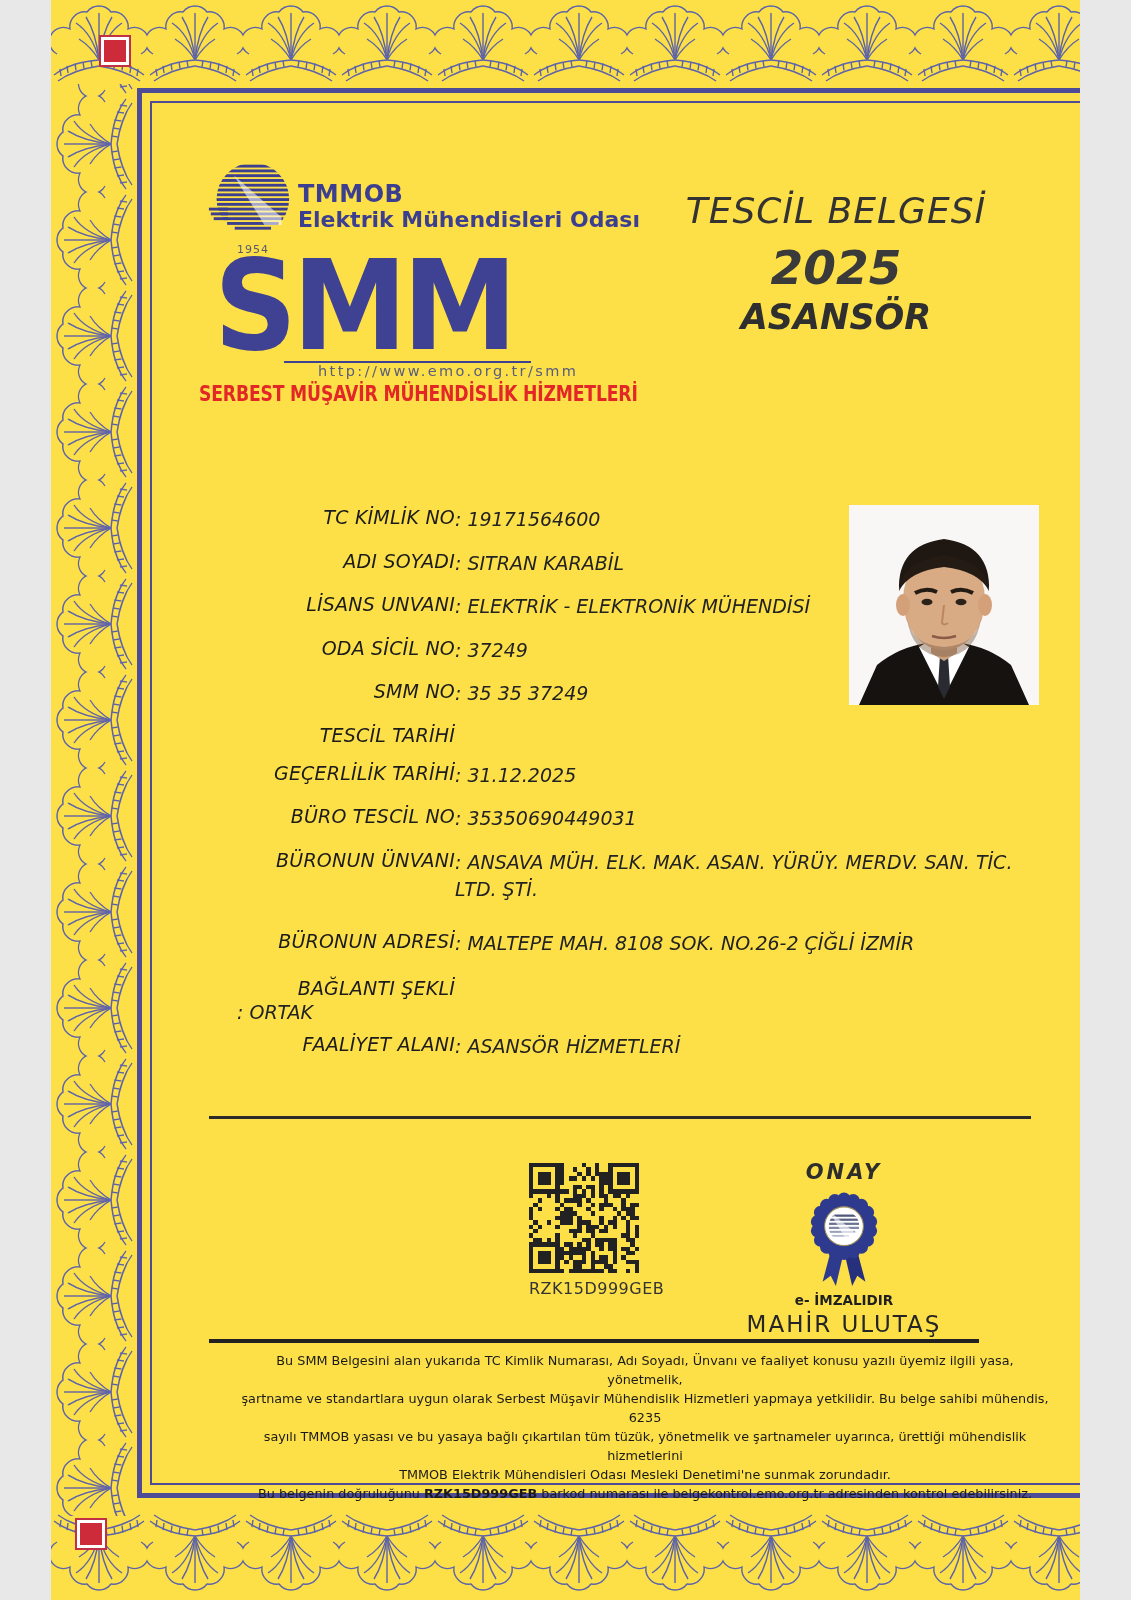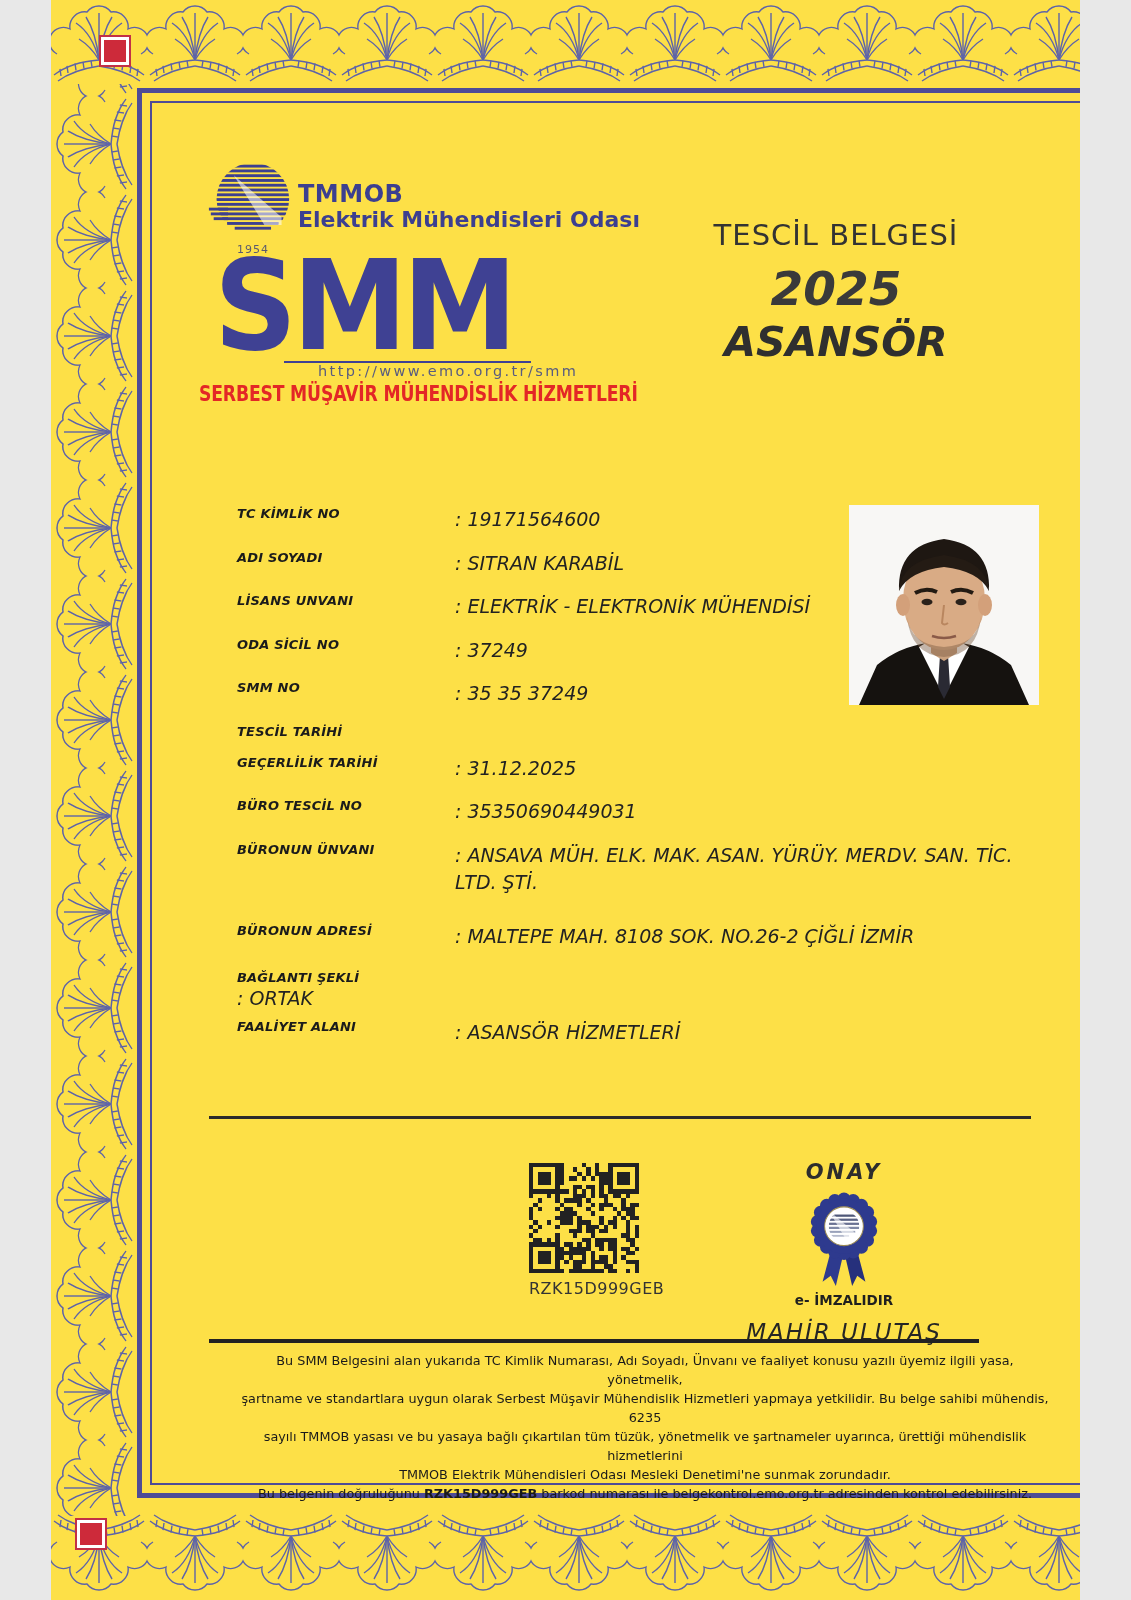--- a/index.html
+++ b/index.html
@@ -29,45 +29,45 @@
     transform:scaleX(.93);transform-origin:left top;
   }
   .smm-rule{position:absolute;left:233px;top:361px;width:247px;height:2px;background:#3f4193;}
   .smm-url{position:absolute;left:231px;top:363px;font-size:14.5px;letter-spacing:2.4px;color:#585c80;margin-left:36px;}
   .tagline{
     position:absolute;left:148px;top:382px;font-size:20.5px;font-weight:bold;color:#e32726;
     white-space:nowrap;transform:scaleX(.84);transform-origin:left top;letter-spacing:-.2px;
   }
   
   .title-block{position:absolute;left:590px;top:190px;width:390px;text-align:center;color:#333;}
-  .title-line{font-size:29px;letter-spacing:1px;margin-top:28px;}
+  .title-line{font-style:italic;font-size:36px;letter-spacing:1px;}
   .title-year{font-style:italic;font-weight:bold;font-size:47px;margin-top:9px;color:#3a3a3a;}
-  .title-cat{font-style:italic;font-weight:bold;font-size:41px;margin-top:2px;color:#2f2f2f;}
+  .title-cat{font-style:italic;font-weight:bold;font-size:35px;margin-top:2px;color:#2f2f2f;}
   
   .fields{position:absolute;left:186px;top:506px;width:800px;}
   .frow{display:flex;margin-bottom:16px;}
-  .flabel{width:218px;flex:none;font-size:13px;font-weight:bold;font-style:italic;color:#1b1b1b;letter-spacing:.2px;}
+  .flabel{width:218px;flex:none;font-size:19px;font-weight:normal;font-style:italic;color:#1b1b1b;letter-spacing:.2px;text-align:right;}
   .fvalue{width:578px;font-size:19px;font-style:italic;color:#222;line-height:1.45;}
   .mt12{margin-top:12px;} .mt20{margin-top:20px;} .mt26{margin-top:26px;}
   .mb6{margin-bottom:6px;flex-direction:column;}
   
   .photo{position:absolute;left:798px;top:505px;width:190px;height:200px;background:#faf9f7;}
   
   .divider{position:absolute;left:158px;top:1116px;width:822px;height:3px;background:#2b2b2b;}
   .footer-rule{position:absolute;left:158px;top:1339px;width:770px;height:4px;background:#222;}
   
   .qr-wrap{position:absolute;left:478px;top:1163px;width:110px;}
   .qr-wrap svg{width:110px;height:110px;display:block;}
   .qr-caption{margin-top:6px;text-align:center;font-size:16px;color:#333;letter-spacing:.5px;}
   
   .approval{position:absolute;left:683px;top:1160px;width:220px;text-align:center;}
   .onay{font-size:21px;font-weight:bold;font-style:italic;letter-spacing:3px;color:#2d2d2d;}
   .rosette{display:block;margin:4px auto 0;width:84px;height:102px;}
   .esign{font-size:13.5px;font-weight:bold;color:#1f1f1f;margin-top:2px;}
-  .signer{font-size:23px;font-style:italic;color:#252525;letter-spacing:2px;margin-top:11px;white-space:nowrap;}
+  .signer{font-size:23px;color:#252525;letter-spacing:2px;margin-top:3px;white-space:nowrap;}
   
   .footer-text{
     position:absolute;left:160px;top:1351px;width:812px;text-align:center;
     font-size:12.8px;line-height:19px;color:#1a1a1a;margin-left:28px;
   }
   .footer-text b{font-weight:bold;}
 </style>
 </head>
 <body>
 

